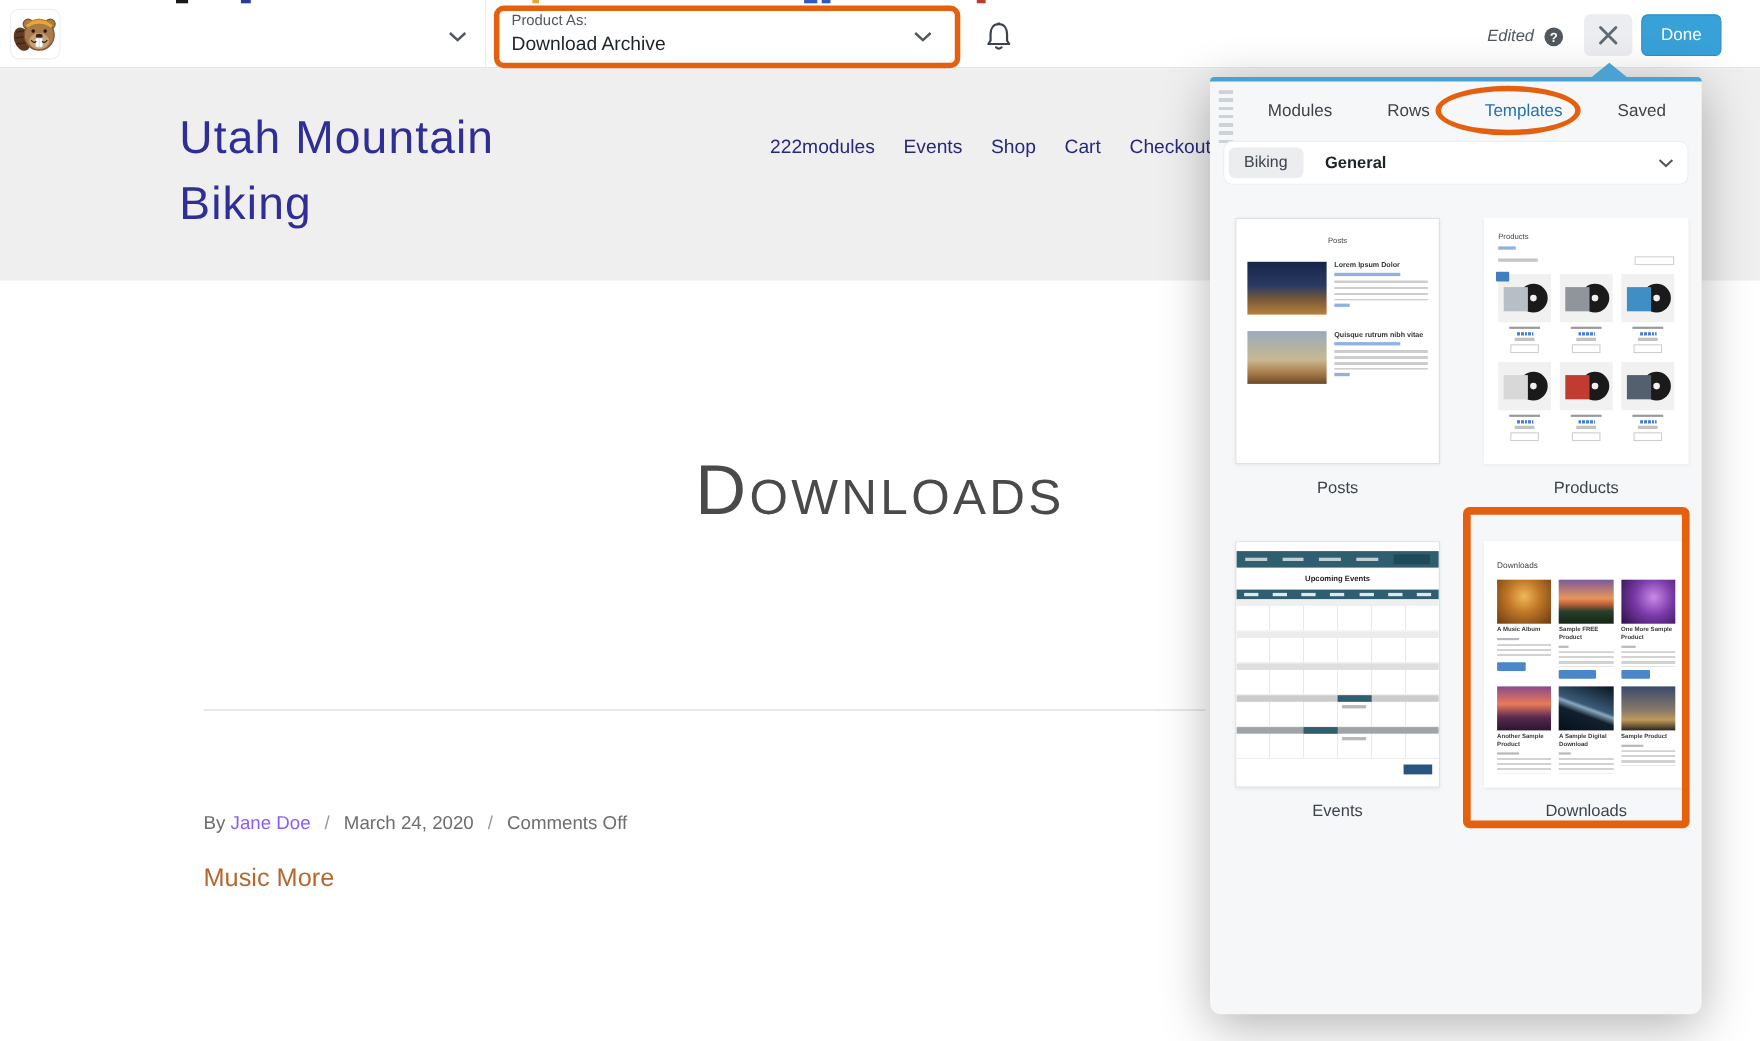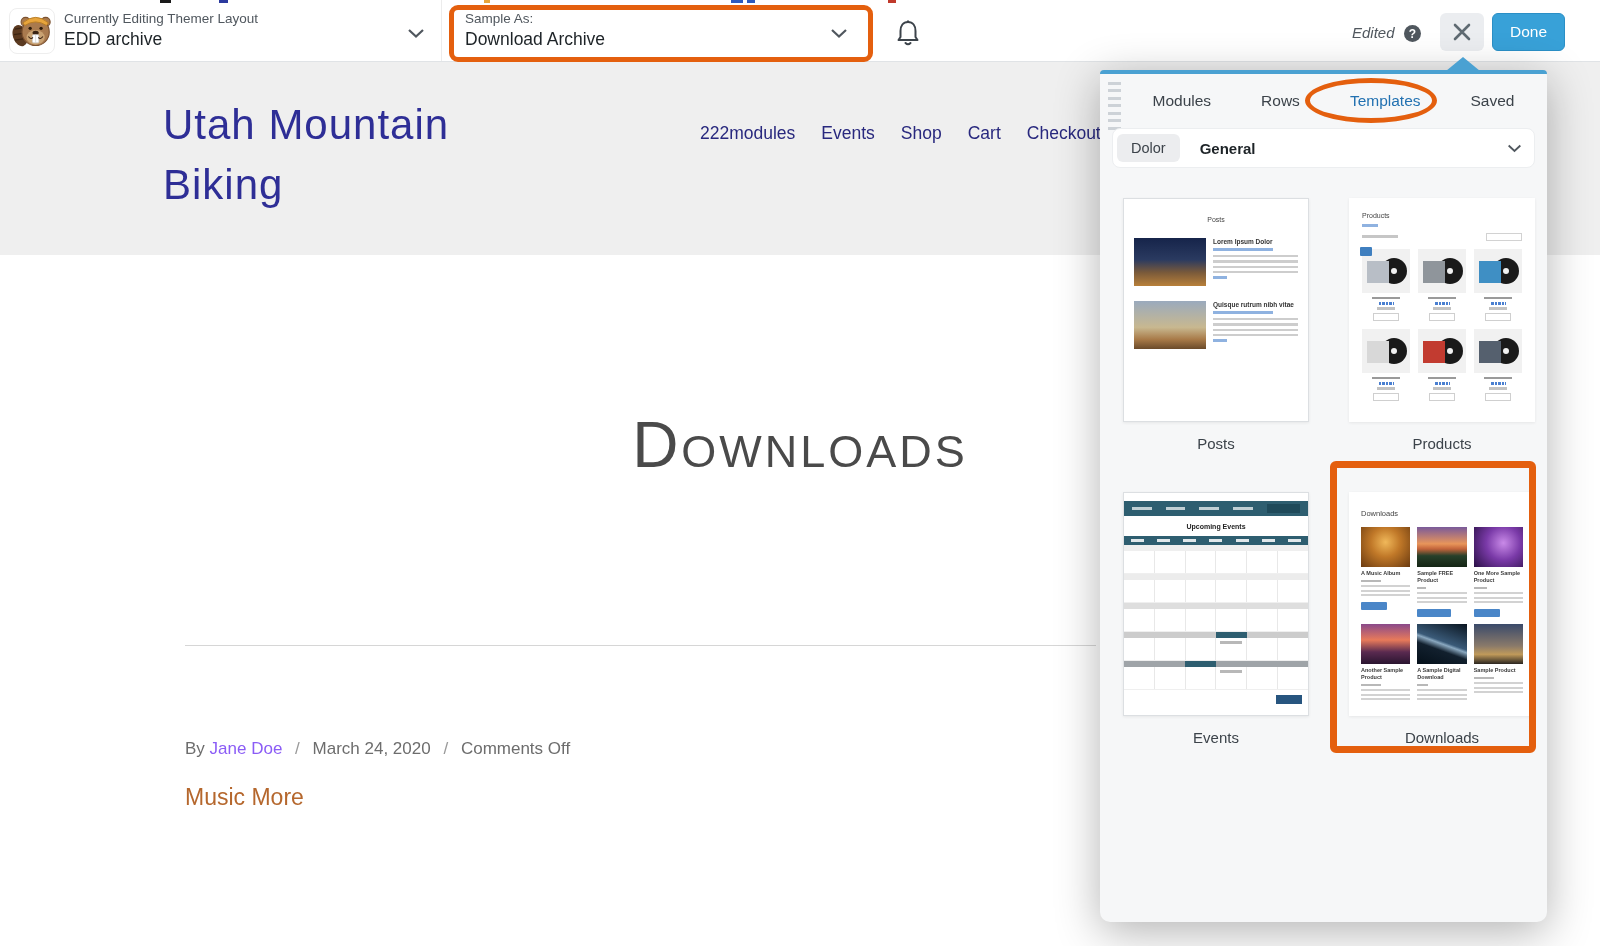--- a/index.html
+++ b/index.html
@@ -177,32 +177,28 @@
       <ellipse cx="26" cy="29" rx="10" ry="8" fill="#c9a272"></ellipse>
       <circle cx="20" cy="19" r="1.8" fill="#2a1a0a"></circle>
       <circle cx="32" cy="19" r="1.8" fill="#2a1a0a"></circle>
       <ellipse cx="26" cy="24" rx="3.4" ry="2.4" fill="#3a2312"></ellipse>
       <rect x="22.5" y="26" width="7" height="9" rx="1.5" fill="#ffffff" stroke="#cfcfcf" stroke-width="0.8"></rect>
       <line x1="26" y1="26" x2="26" y2="35" stroke="#cfcfcf" stroke-width="0.8"></line>
       <path d="M18 28 Q21 32 23 29 M34 28 Q31 32 29 29" stroke="#3a2312" stroke-width="1.2" fill="none"></path>
     </svg>
   </div>
 
-  <div class="edit-block">
-    <div class="edit-label">Currently Editing Themer Layout</div>
-    <div class="edit-name">EDD archive</div>
-  </div>
   <svg class="abs" style="left:407px;top:27px;" width="18" height="12" viewBox="0 0 18 12">
       <polyline class="chev" points="2,3 9,9.5 16,3"></polyline>
     </svg>
 
   <div class="sep-v"></div>
 
   <div class="preview-block">
-    <div class="edit-label">Sample As:</div>
+    <div class="edit-label">Product As:</div>
     <div class="edit-name">Download Archive</div>
   </div>
   <svg class="abs" style="left:830px;top:27px;" width="18" height="12" viewBox="0 0 18 12">
       <polyline class="chev" points="2,3 9,9.5 16,3"></polyline>
     </svg>
 
   <svg class="bell" viewBox="0 0 26 28">
     <path d="M13 3 C8 3 5.5 7 5.5 12 L5.5 18 L3.5 21 L22.5 21 L20.5 18 L20.5 12 C20.5 7 18 3 13 3 Z" fill="none" stroke="#3c434a" stroke-width="2" stroke-linejoin="round"></path>
     <path d="M13 1.5 L13 3.2" stroke="#3c434a" stroke-width="2"></path>
     <path d="M10.5 24 Q13 26.5 15.5 24" fill="none" stroke="#3c434a" stroke-width="2" stroke-linecap="round"></path>
@@ -254,21 +250,21 @@
   <div class="drag-handle"></div>
 
   <div class="tabs">
     <span class="tab">Modules</span>
     <span class="tab">Rows</span>
     <span class="tab active">Templates</span>
     <span class="tab">Saved</span>
   </div>
 
   <div class="group-row">
-    <span class="group-chip">Dolor</span>
+    <span class="group-chip">Biking</span>
     <span class="group-val">General</span>
     <svg width="15" height="10" viewBox="0 0 18 12">
         <polyline class="chev" points="2,3 9,9.5 16,3"></polyline>
       </svg>
   </div>
 
   <div class="tpl-grid">
 
     <div class="tpl-item">
       <div class="thumb">

